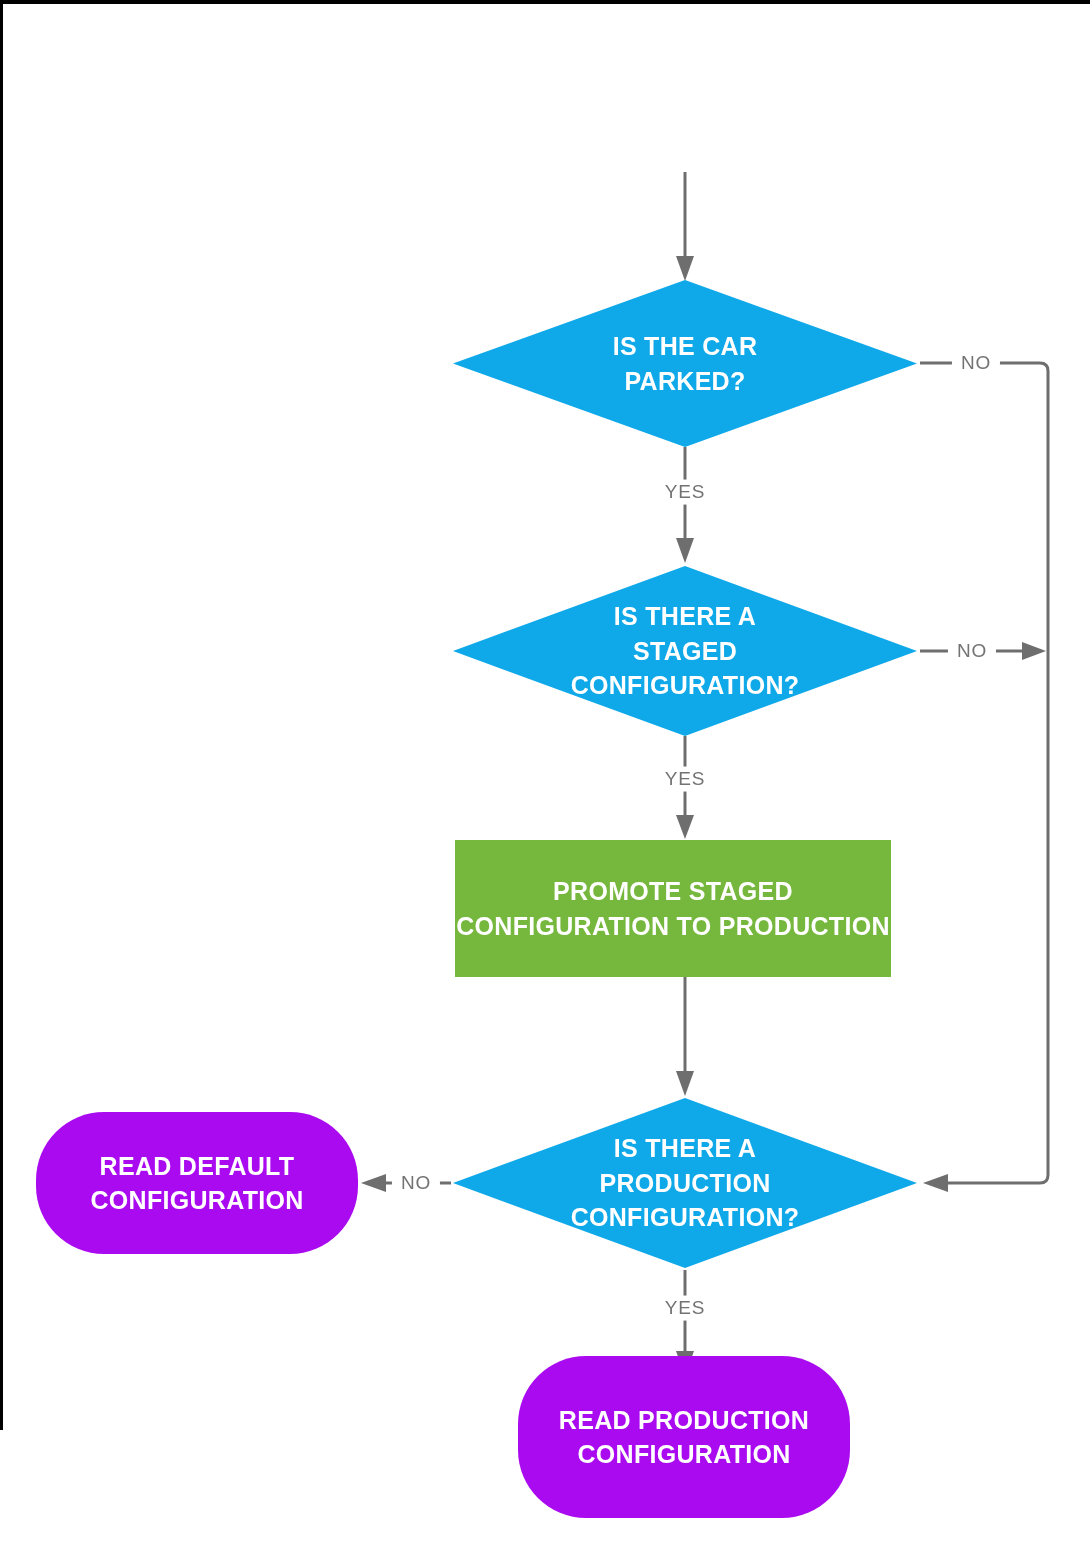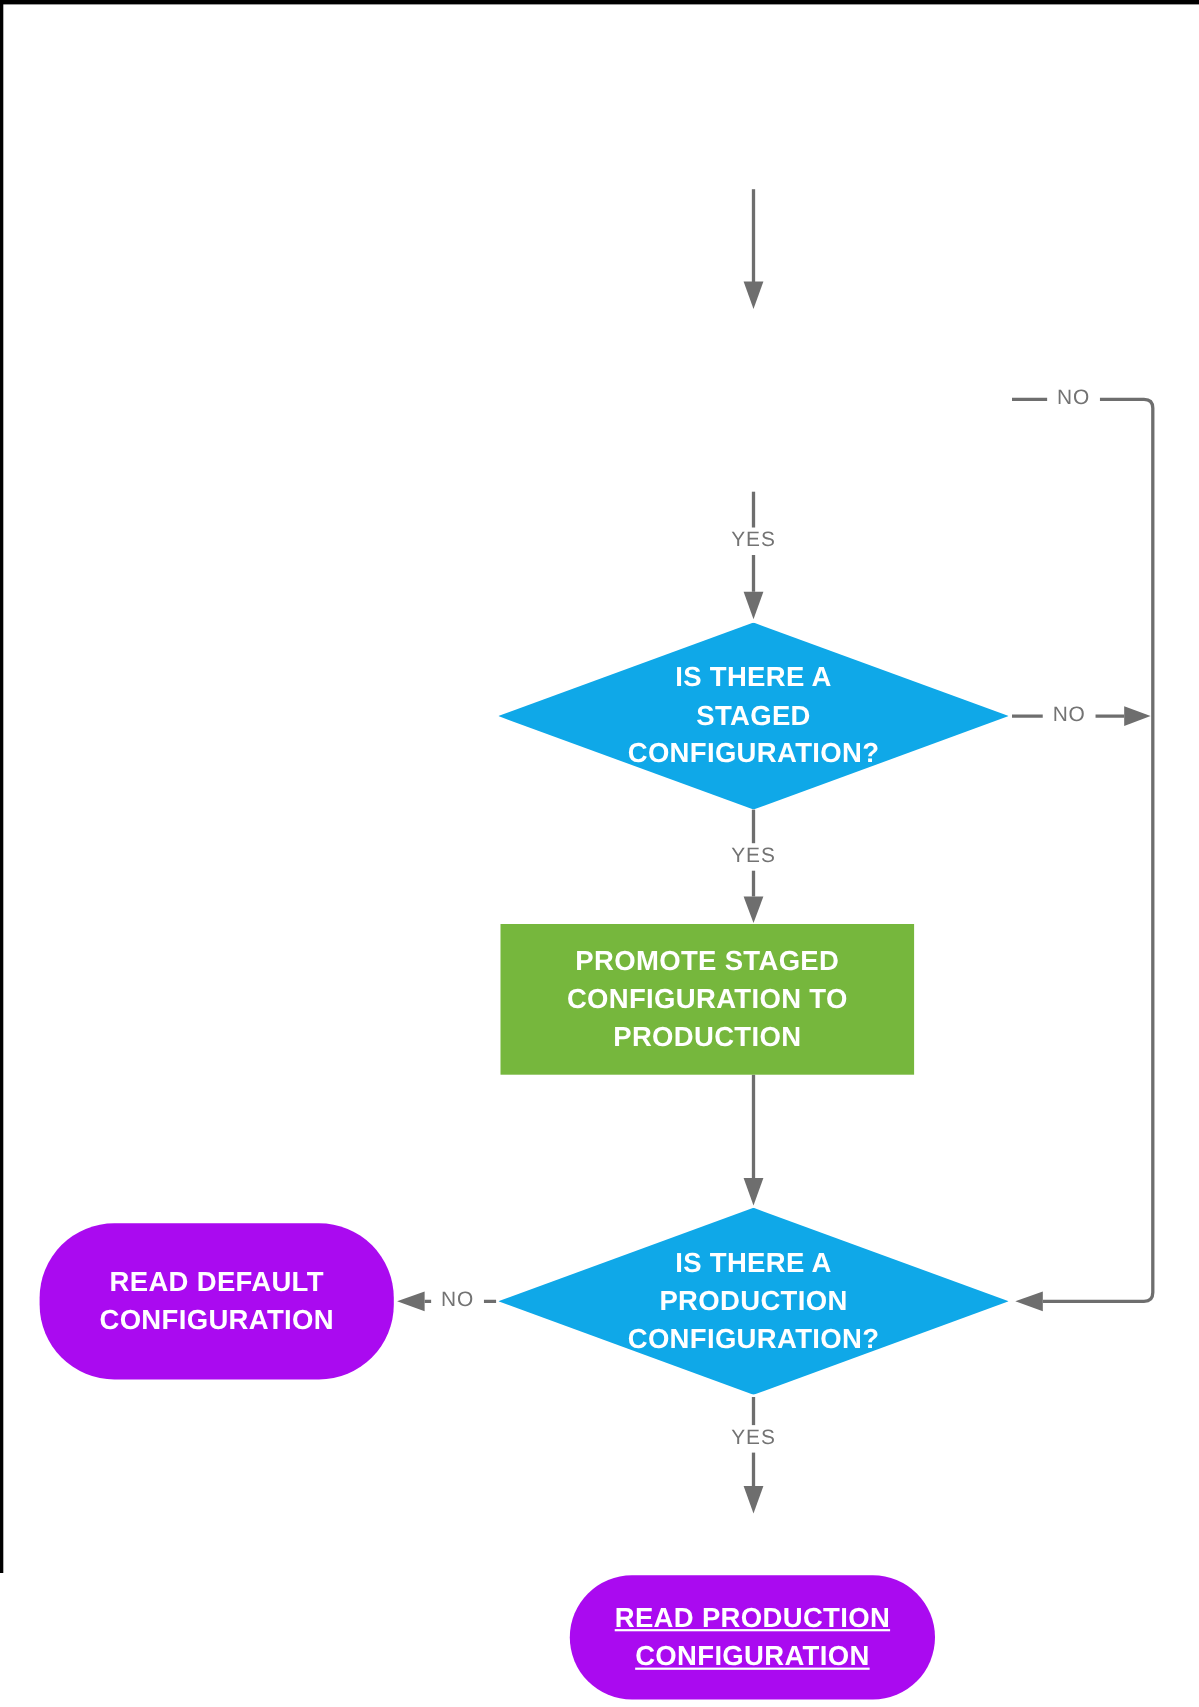--- a/index.html
+++ b/index.html
@@ -74,44 +74,48 @@
     <polygon points="676,1071 694,1071 685,1096"></polygon>
 
     <path d="M451 1183 H386"></path>
     <polygon points="386,1174 386,1192 361,1183"></polygon>
 
     <path d="M685 1270 V1351"></path>
     <polygon points="676,1351 694,1351 685,1376"></polygon>
   </svg>
 
 
+  <div class="node diamond" style="left: 453px; top: 280px; width: 464px; height: 167px; background: rgb(15, 168, 232);">
+    <span>IS THE CAR
+PARKED?</span>
+  </div>
 
   <div class="node diamond" style="left: 453px; top: 566px; width: 464px; height: 170px; background: rgb(15, 168, 232);">
     <span>IS THERE A
 STAGED
 CONFIGURATION?</span>
   </div>
 
-  <div class="node rect" style="left: 455px; top: 840px; width: 376px; height: 137px; background: rgb(118, 183, 61);">
+  <div class="node rect" style="left: 455px; top: 840px; width: 436px; height: 137px; background: rgb(118, 183, 61);">
     <span>PROMOTE STAGED
 CONFIGURATION TO PRODUCTION</span>
   </div>
 
   <div class="node diamond" style="left: 453px; top: 1098px; width: 464px; height: 170px; background: rgb(15, 168, 232);">
     <span>IS THERE A
 PRODUCTION
 CONFIGURATION?</span>
   </div>
 
   <div class="node pill" style="left: 36px; top: 1112px; width: 322px; height: 142px; background: rgb(170, 10, 240); align-items: center;">
     <span>READ DEFAULT
 CONFIGURATION</span>
   </div>
 
-  <div class="node pill" style="left: 518px; top: 1432px; width: 332px; height: 113px; background: rgb(170, 10, 240); text-decoration: underline;">
+  <div class="node pill" style="left: 518px; top: 1356px; width: 332px; height: 162px; background: rgb(170, 10, 240);">
     <span>READ PRODUCTION
 CONFIGURATION</span>
   </div>
 
   <div class="edge-label" style="left:976px;top:363px;">NO</div>
   <div class="edge-label" style="left:685px;top:492px;">YES</div>
   <div class="edge-label" style="left:972px;top:651px;">NO</div>
   <div class="edge-label" style="left:685px;top:779px;">YES</div>
   <div class="edge-label" style="left:416px;top:1183px;">NO</div>
   <div class="edge-label" style="left:685px;top:1308px;">YES</div>

